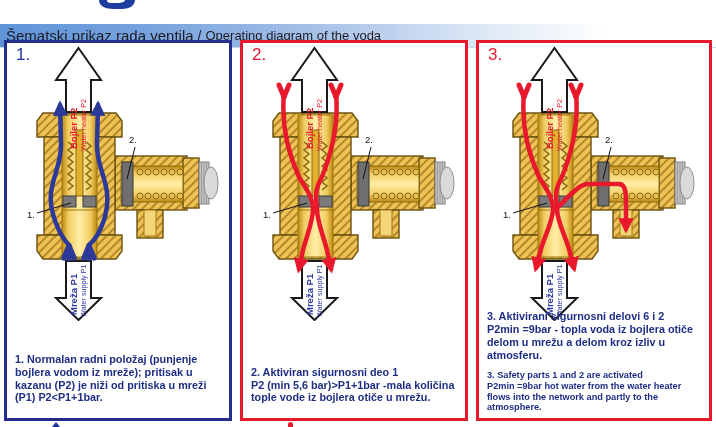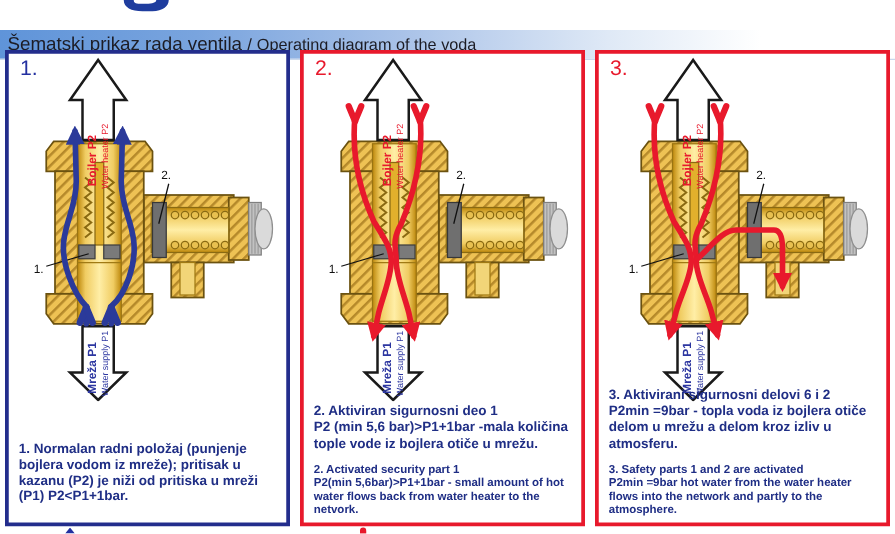--- a/index.html
+++ b/index.html
@@ -201,22 +201,20 @@
             <line x1="36" y1="42" x2="41" y2="54"></line>
               <line x1="46" y1="42" x2="41" y2="54"></line>
             <line x1="88" y1="42" x2="93" y2="54"></line>
               <line x1="98" y1="42" x2="93" y2="54"></line>
           </g>
         </g>
       </svg>
       <div class="desc">
         <p class="sr">2. Aktiviran sigurnosni deo 1
 P2 (min 5,6 bar)&gt;P1+1bar -mala količina tople vode iz bojlera otiče u mrežu.</p>
-        <p class="en">2. Activated security part 1
-P2(min 5,6bar)&gt;P1+1bar - small amount of hot water flows back from water heater to the netvork.</p>
       </div>
     </div>
 
     <div class="panel p3">
       <div class="panel-number">3.</div>
       <svg class="diagram" width="230" height="278" viewBox="0 0 222 278">
         <use href="#valve-body" transform="translate(10 69)"></use>
         <polygon class="port-arrow" points="71.5,5 94,37 84,37 84,69 59,69 59,37 49,37"></polygon>
         <polygon class="port-arrow" points="71.5,277 94,255 84,255 84,218 59,218 59,255 49,255"></polygon>
         <text class="port-label-red" transform="translate(70 106) rotate(-90)" font-size="9.5" font-weight="bold">Bojler P2</text>

